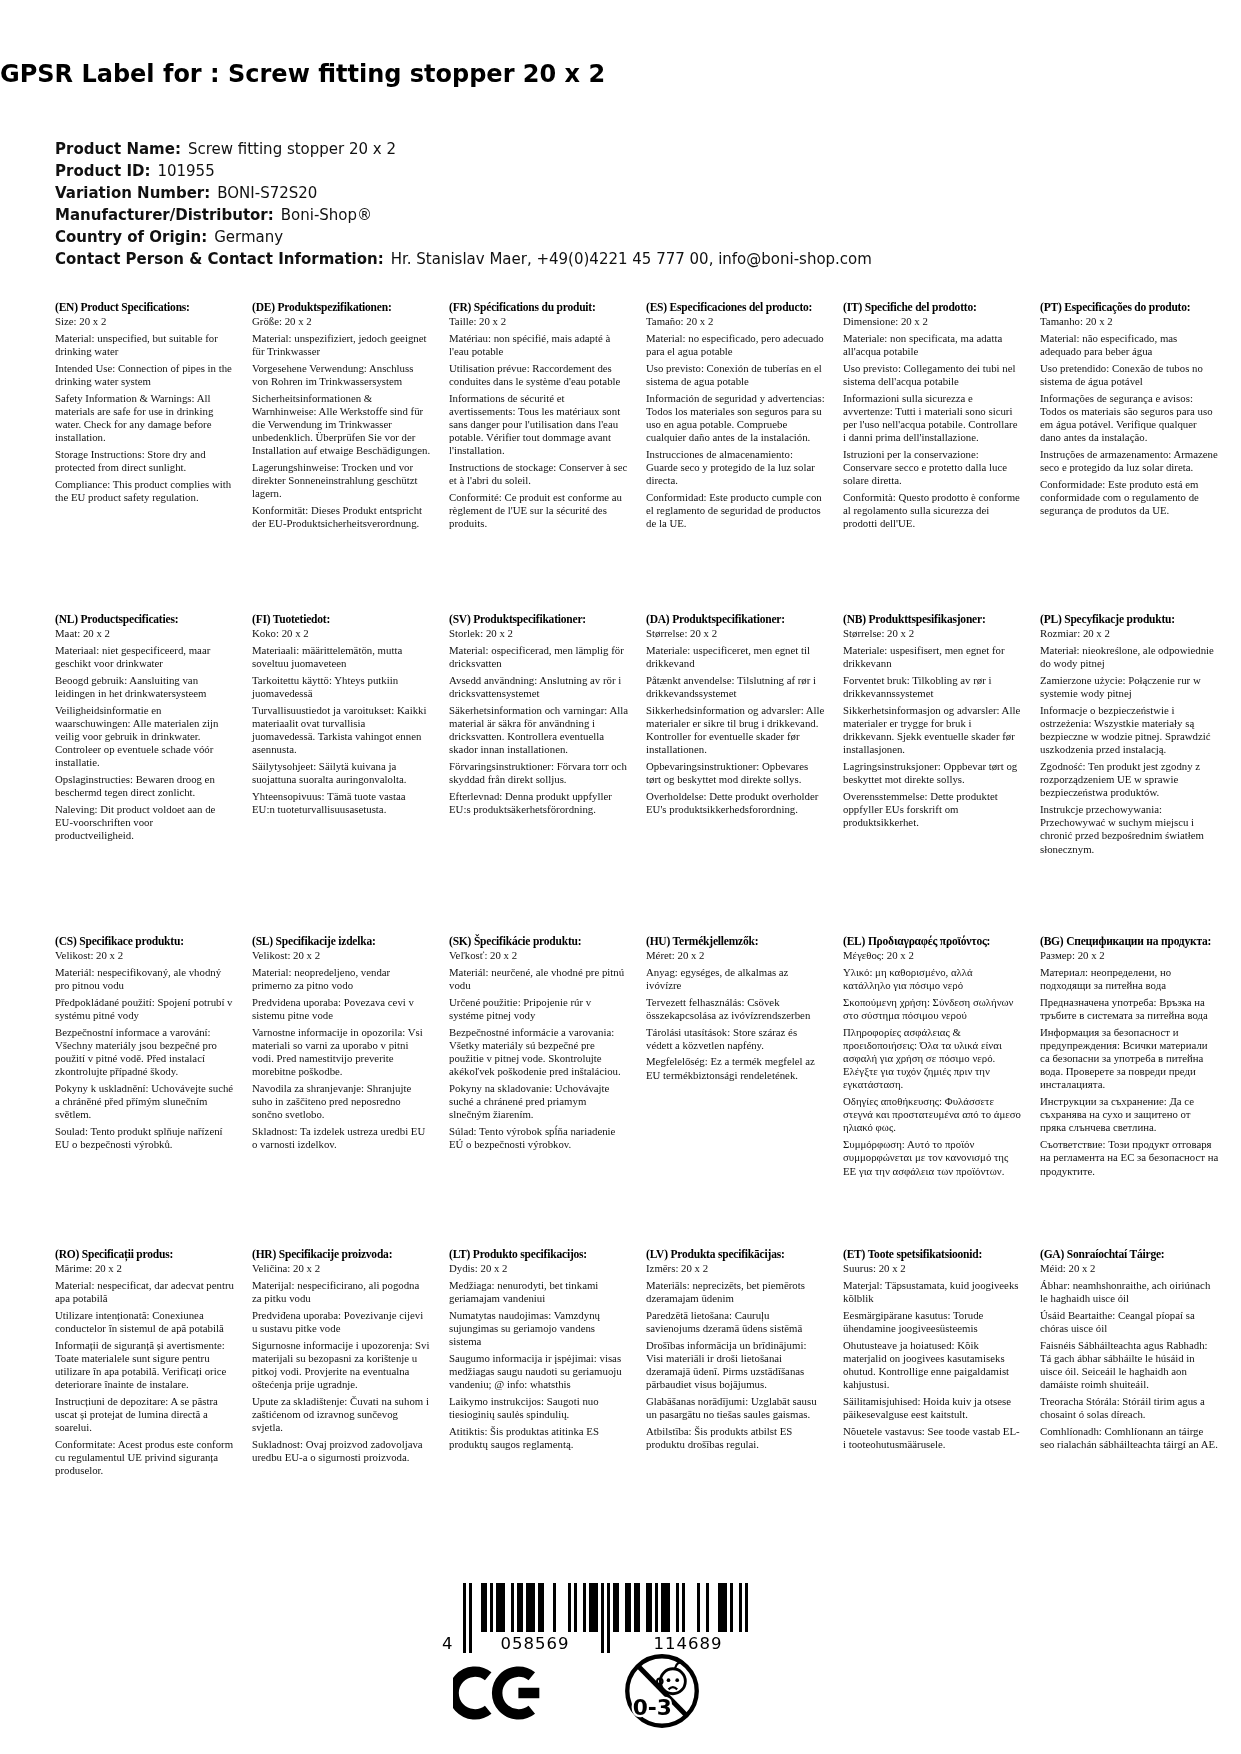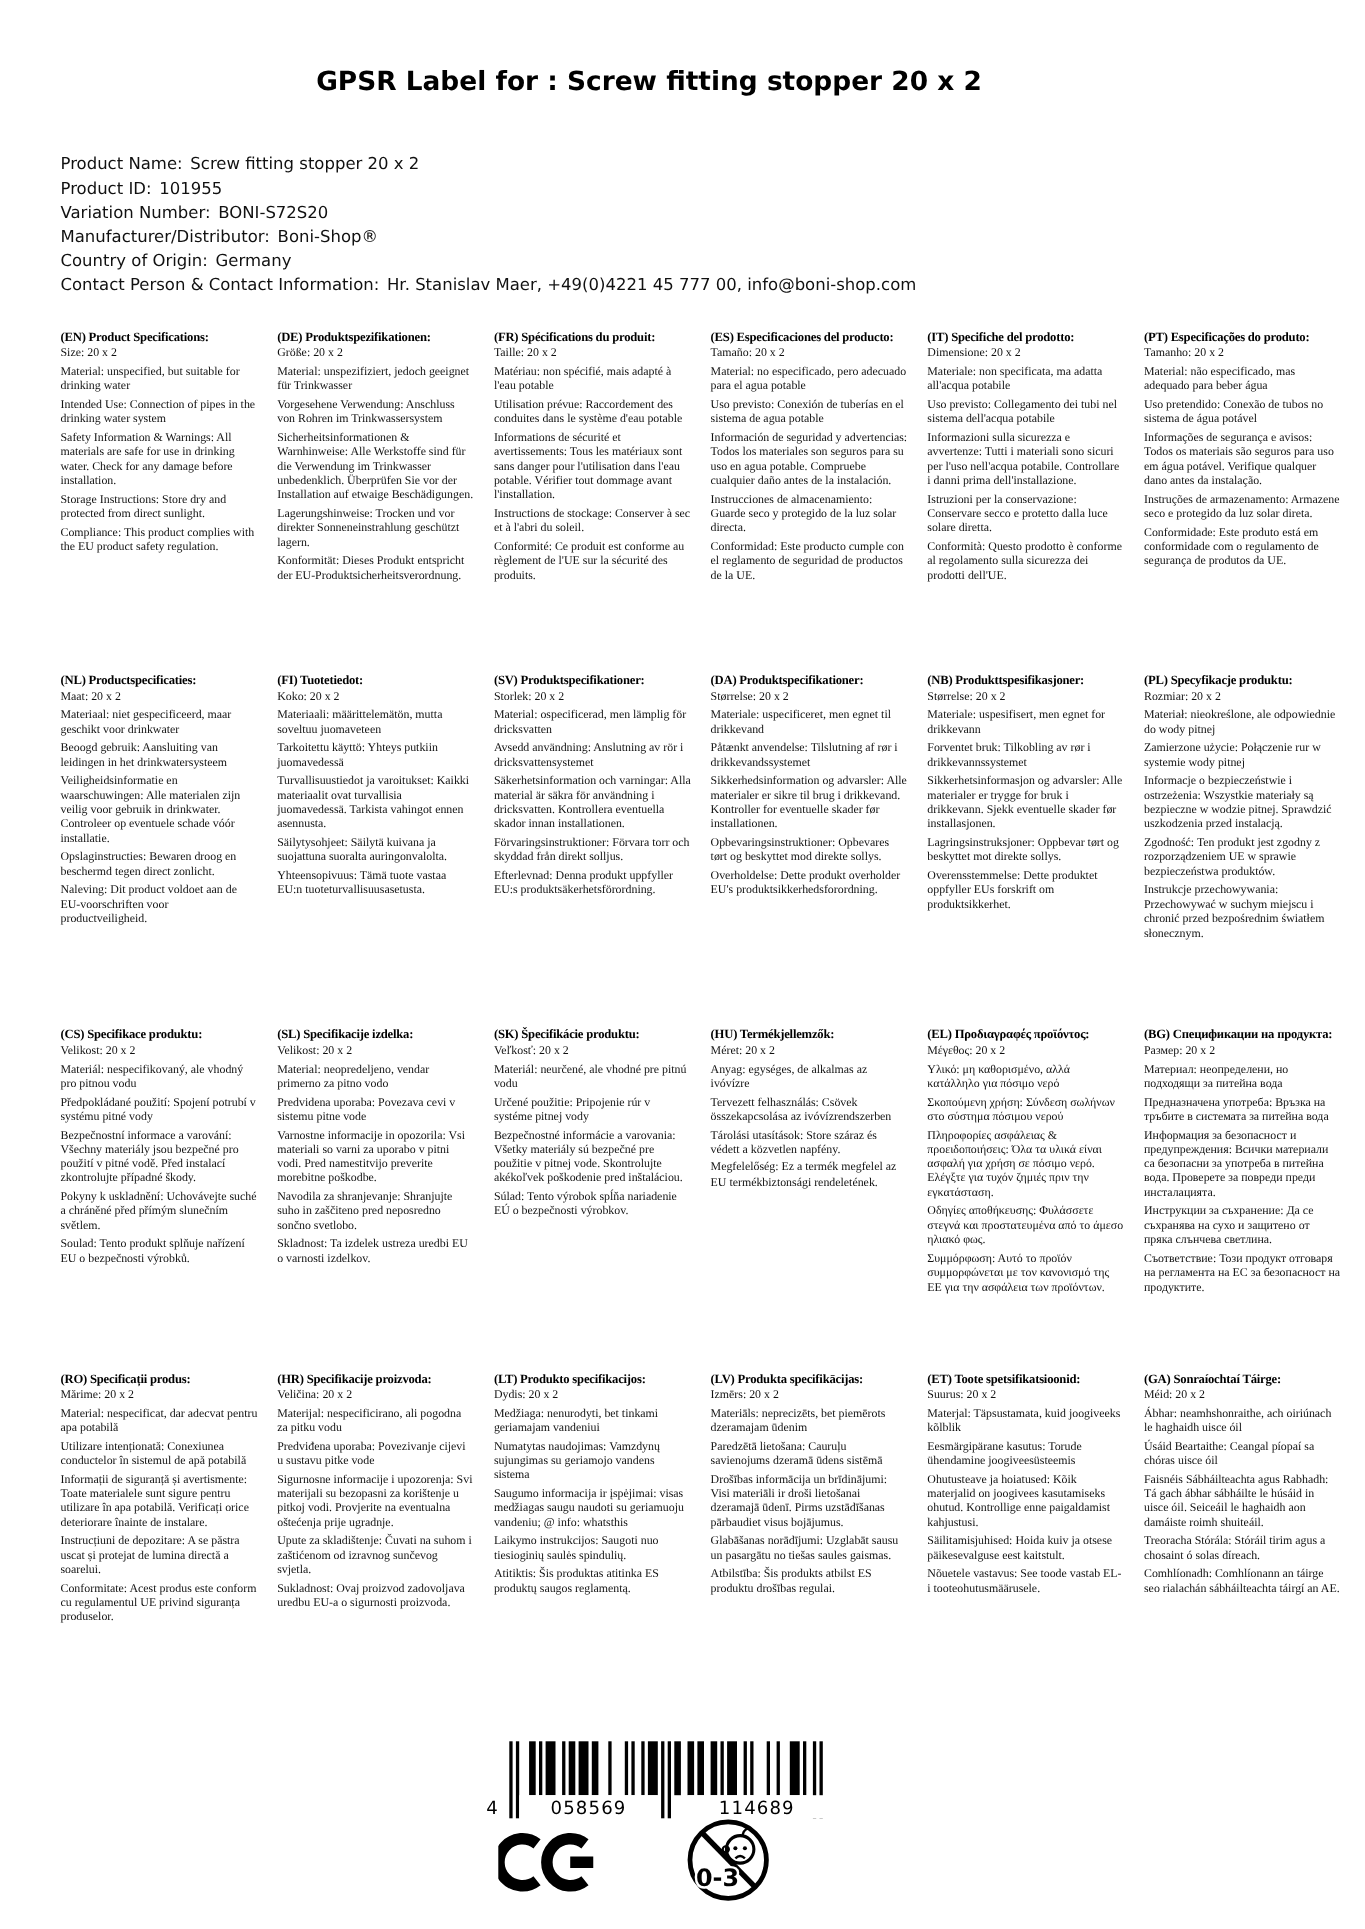--- a/index.html
+++ b/index.html
@@ -1,22 +1,22 @@
 <!DOCTYPE html>
 <html><head>
 <meta charset="utf-8">
 <style>
   html,body{margin:0;padding:0;background:#fff;}
   .page{position:relative;width:1241px;height:1754px;background:#fff;overflow:hidden;
         font-family:"DejaVu Sans", sans-serif;color:#111;}
-  .title{position:absolute;top:60px;left:0;width:1180px;text-align:center;
+  .title{position:absolute;top:60px;left:0;width:1180px;
          font-size:24px;font-weight:bold;margin:0;color:#000;}
   .product-info{position:absolute;left:55px;top:138px;}
   .pi-row{font-size:15px;line-height:22px;white-space:nowrap;}
-  .pi-label{font-weight:normal;margin-right:7px;}
+  .pi-label{font-weight:bold;margin-right:7px;}
   .blocks-grid{position:absolute;left:55px;top:300px;display:grid;
                grid-template-columns:repeat(6,197px);
                grid-template-rows:312px 322px 313px auto;font-family:Liberation Serif, serif;}
   .block{padding-right:18px;overflow:visible;}
   .block-header{font-weight:bold;font-size:11.5px;line-height:14px;white-space:nowrap;
                 letter-spacing:-0.2px;margin:0 0 1px 0;color:#000;}
   .block-par{font-size:10.8px;line-height:13.2px;margin:0 0 3.5px 0;color:#111;}
   .barcode{position:absolute;left:463px;top:1583px;width:285px;height:70px;}
   .bar{position:absolute;top:0;height:49px;background:#000;z-index:1;}
   .bar.guard{height:70px;}
@@ -169,20 +169,21 @@
         <p class="block-par">Varnostne informacije in opozorila: Vsi materiali so varni za uporabo v pitni vodi. Pred namestitvijo preverite morebitne poškodbe.</p>
         <p class="block-par">Navodila za shranjevanje: Shranjujte suho in zaščiteno pred neposredno sončno svetlobo.</p>
         <p class="block-par">Skladnost: Ta izdelek ustreza uredbi EU o varnosti izdelkov.</p>
       </div>
       <div class="block">
         <div class="block-header">(SK) Špecifikácie produktu:</div>
         <p class="block-par">Veľkosť: 20 x 2</p>
         <p class="block-par">Materiál: neurčené, ale vhodné pre pitnú vodu</p>
         <p class="block-par">Určené použitie: Pripojenie rúr v systéme pitnej vody</p>
         <p class="block-par">Bezpečnostné informácie a varovania: Všetky materiály sú bezpečné pre použitie v pitnej vode. Skontrolujte akékoľvek poškodenie pred inštaláciou.</p>
+        <p class="block-par">Pokyny na skladovanie: Uchovávajte suché a chránené pred priamym slnečným žiarením.</p>
         <p class="block-par">Súlad: Tento výrobok spĺňa nariadenie EÚ o bezpečnosti výrobkov.</p>
       </div>
       <div class="block">
         <div class="block-header">(HU) Termékjellemzők:</div>
         <p class="block-par">Méret: 20 x 2</p>
         <p class="block-par">Anyag: egységes, de alkalmas az ivóvízre</p>
         <p class="block-par">Tervezett felhasználás: Csövek összekapcsolása az ivóvízrendszerben</p>
         <p class="block-par">Tárolási utasítások: Store száraz és védett a közvetlen napfény.</p>
         <p class="block-par">Megfelelőség: Ez a termék megfelel az EU termékbiztonsági rendeletének.</p>
       </div>

